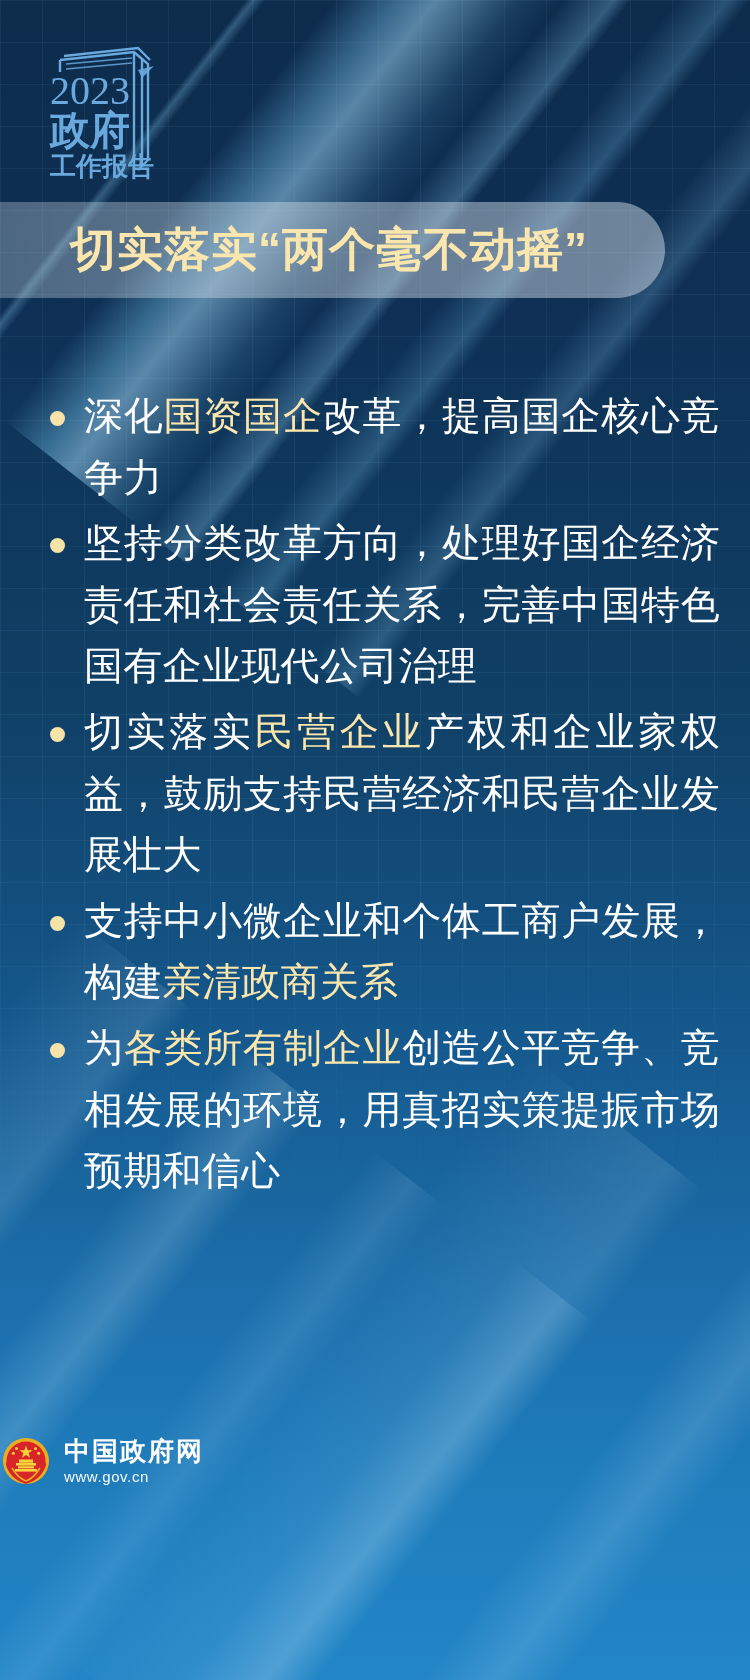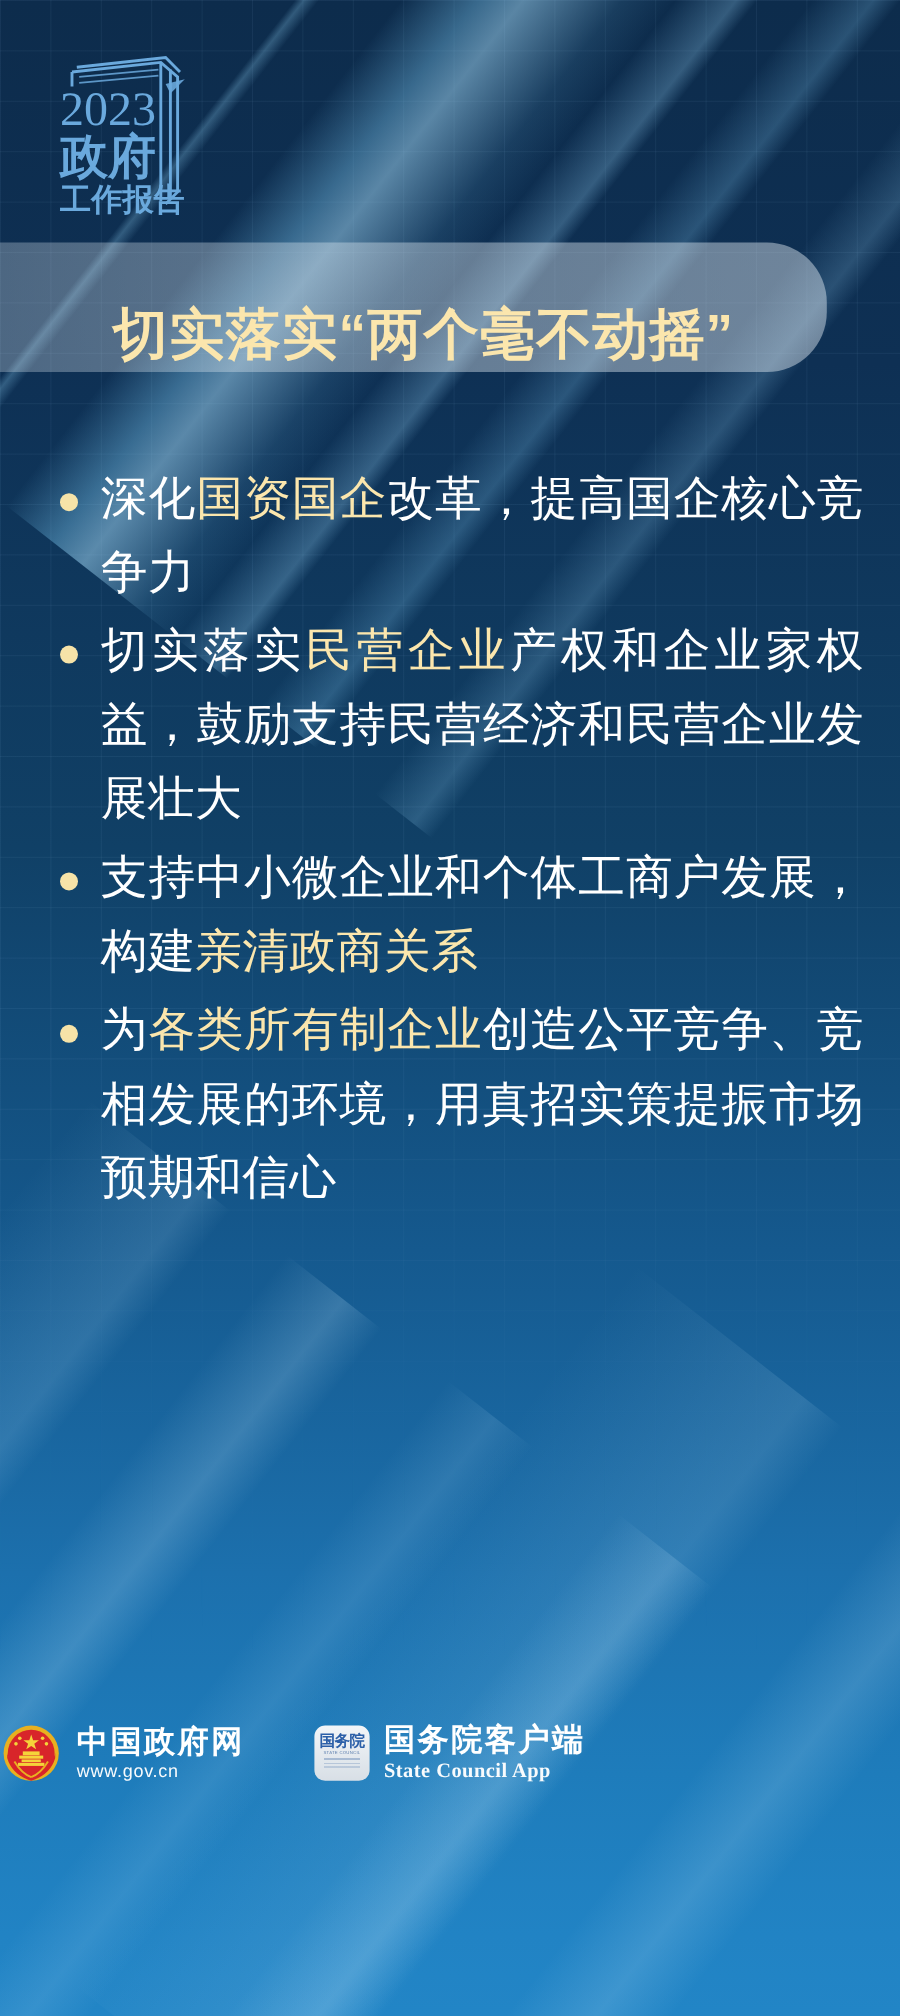--- a/index.html
+++ b/index.html
@@ -109,27 +109,26 @@
     height: 140px;
   }
   .logo svg { display: block; }
 
   
   .title-banner {
     position: absolute;
     left: 0;
     top: 202px;
     width: 665px;
-    height: 108px;
+    height: 96px;
     background: linear-gradient(to right, rgba(222,232,240,0.30) 0%, rgba(222,232,240,0.42) 55%, rgba(226,235,243,0.46) 100%);
     border-top-right-radius: 50px;
     border-bottom-right-radius: 50px;
     display: flex;
-    align-items: flex-end;
-    padding-left: 24px;
+    align-items: center;
   }
   .title-text {
     font-size: 46px;
     font-weight: bold;
     color: #fbe6ad;
     letter-spacing: 1px;
     margin-left: 70px;
     white-space: nowrap;
     font-family: "Liberation Sans", "DejaVu Sans", sans-serif;
   }
@@ -265,20 +264,26 @@
     <div class="bullet-row">
       <div class="bullet-dot-wrap">
         <span class="bullet-dot"></span>
       </div>
       <div class="bullet-text"><span>深化</span><span class="hl">国资国企</span><span>改革，提高国企核心竞争力</span></div>
     </div>
     <div class="bullet-row">
       <div class="bullet-dot-wrap">
         <span class="bullet-dot"></span>
       </div>
+      <div class="bullet-text"><span>坚持分类改革方向，处理好国企经济责任和社会责任关系，完善中国特色国有企业现代公司治理</span></div>
+    </div>
+    <div class="bullet-row">
+      <div class="bullet-dot-wrap">
+        <span class="bullet-dot"></span>
+      </div>
       <div class="bullet-text"><span>切实落实</span><span class="hl">民营企业</span><span>产权和企业家权益，鼓励支持民营经济和民营企业发展壮大</span></div>
     </div>
     <div class="bullet-row">
       <div class="bullet-dot-wrap">
         <span class="bullet-dot"></span>
       </div>
       <div class="bullet-text"><span>支持中小微企业和个体工商户发展，构建</span><span class="hl">亲清政商关系</span></div>
     </div>
     <div class="bullet-row">
       <div class="bullet-dot-wrap">
@@ -308,26 +313,15 @@
           <path d="M12 33 Q18 43 26 46" stroke="#e8b020" stroke-width="1.6" fill="none"></path>
           <path d="M40 33 Q34 43 26 46" stroke="#e8b020" stroke-width="1.6" fill="none"></path>
         </svg>
       </div>
       <div class="brand-labels">
         <span class="brand-cn">中国政府网</span>
         <span class="brand-sub">www.gov.cn</span>
       </div>
     </div>
 
-    <div class="brand">
-      <div class="brand-appicon">
-        <span class="appicon-cn">国务院</span>
-        <span class="appicon-en">STATE COUNCIL</span>
-        <span class="appicon-gate"></span>
-      </div>
-      <div class="brand-labels">
-        <span class="brand-cn">国务院客户端</span>
-        <span class="brand-sub serif">State Council App</span>
-      </div>
-    </div>
 
   </div>
 </div>
 
 </body></html>

